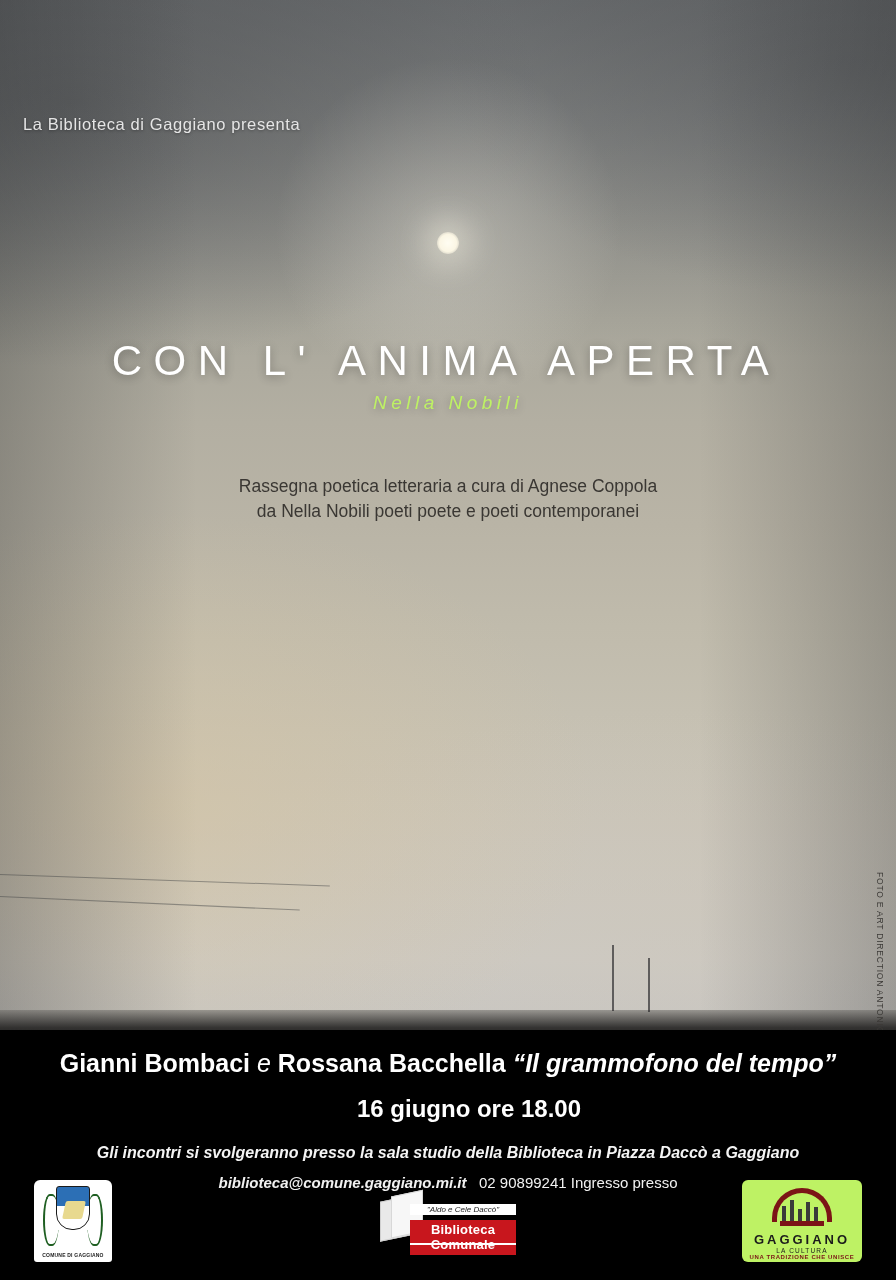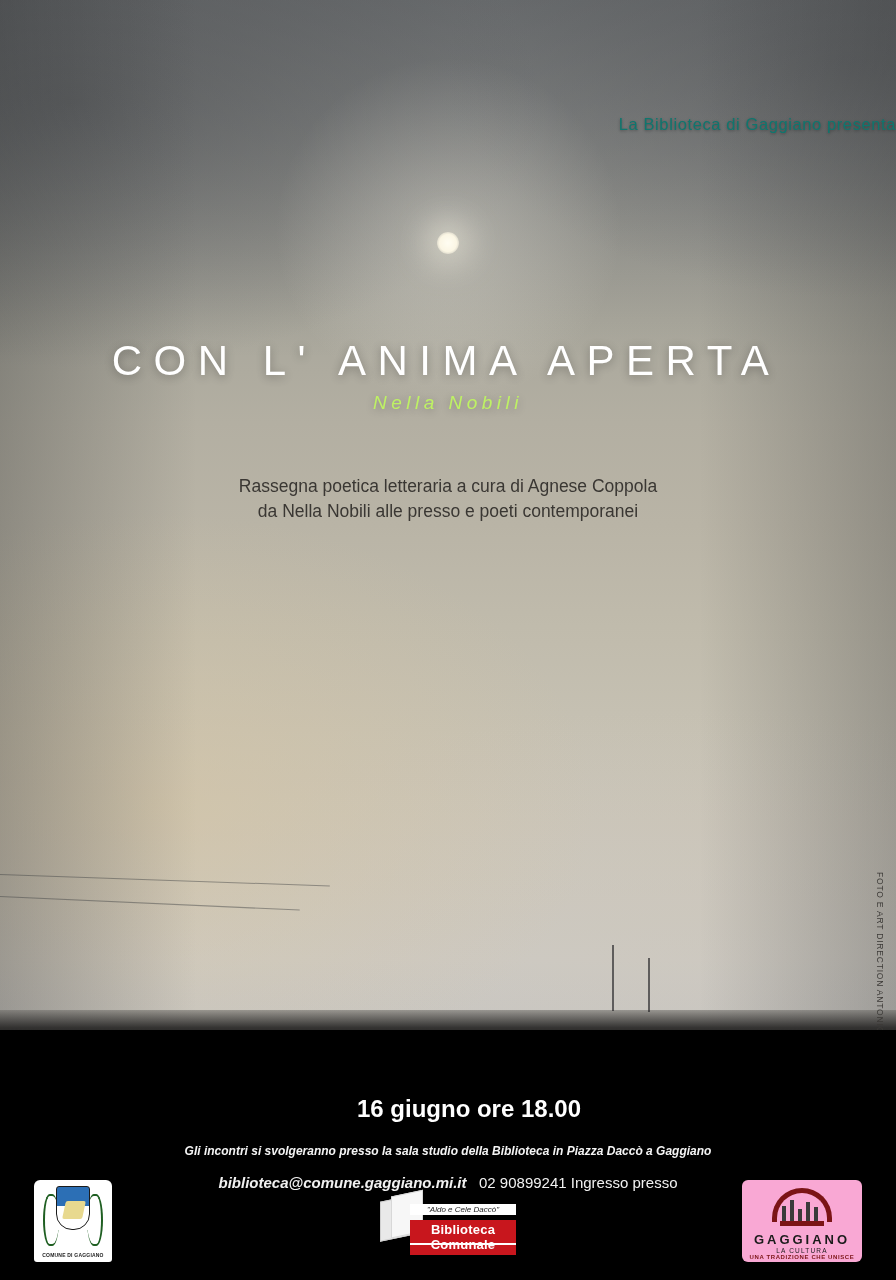--- a/index.html
+++ b/index.html
@@ -112,24 +112,24 @@
     top: 1030px;
     bottom: 0;
     background: #000;
   }
 
   
   .presenta {
     position: absolute;
     top: 115px;
     left: 0; right: 0;
-    text-align: right;
+    text-align: left;
     font-size: 16.5px;
     letter-spacing: 0.6px;
-    color: #0f766e;
+    color: #e5e5e5;
     text-shadow: 0 1px 3px rgba(0,0,0,0.35);
     padding-left: 23px;
   }
 
   .title {
     position: absolute;
     top: 337px;
     left: 0; right: 4px;
     text-align: center;
     font-size: 42px;
@@ -200,21 +200,21 @@
     font-weight: 700;
     color: #ffffff;
     margin-left: 42px;
   }
 
   .venue-line {
     position: absolute;
     top: 1144px;
     left: 0; right: 0;
     text-align: center;
-    font-size: 12px;
+    font-size: 16px;
     font-style: italic;
     font-weight: 700;
     color: #f4f4f4;
   }
 
   .contact-line {
     position: absolute;
     top: 1174px;
     left: 0; right: 0;
     text-align: center;
@@ -338,21 +338,21 @@
     height: 2px;
     background: #ffffff;
   }
 
   .logo-gaggiano {
     position: absolute;
     right: 34px;
     top: 1180px;
     width: 120px;
     height: 82px;
-    background: #f9a8d4;
+    background: #bef264;
     border-radius: 6px;
     overflow: hidden;
   }
   .gg-mark {
     position: absolute;
     left: 50%;
     margin-left: -34px;
     top: 8px;
     width: 68px;
     height: 40px;
@@ -425,27 +425,33 @@
   <div class="wire" style="left:0;top:896px;width:300px;transform:rotate(2.6deg);"></div>
   <div class="pole" style="left:612px;top:945px;height:66px;"></div>
   <div class="pole" style="left:648px;top:958px;height:54px;"></div>
   <div class="field"></div>
 
   <div class="presenta">La Biblioteca di Gaggiano presenta</div>
   <div class="title">CON L' ANIMA APERTA</div>
   <div class="author">Nella Nobili</div>
   <div class="subtitle">
     <span class="l1">Rassegna poetica letteraria a cura di Agnese Coppola</span>
-    <span class="l2">da Nella Nobili alle presso e poeti contemporanei</span>
+    <span class="l2">da Nella Nobili poeti poete e poeti contemporanei</span>
   </div>
 
   <div class="credit-vertical">FOTO E ART DIRECTION ANTONIO MELE</div>
 
   <div class="bottom-panel"></div>
 
+  <div class="perf-line">
+    <span>Gianni Bombaci</span>
+    <span class="e">e</span>
+    <span>Rossana Bacchella</span>
+    <span class="piece">“Il grammofono del tempo”</span>
+  </div>
 
   <div class="date-line">16 giugno ore 18.00</div>
   <div class="venue-line">Gli incontri si svolgeranno presso la sala studio della Biblioteca in Piazza Daccò a Gaggiano</div>
 
   <div class="contact-line">
     <span class="mail">biblioteca@comune.gaggiano.mi.it</span>
     &nbsp;
     <span class="phone">02 90899241</span>
     <span>Ingresso presso</span>
   </div>

